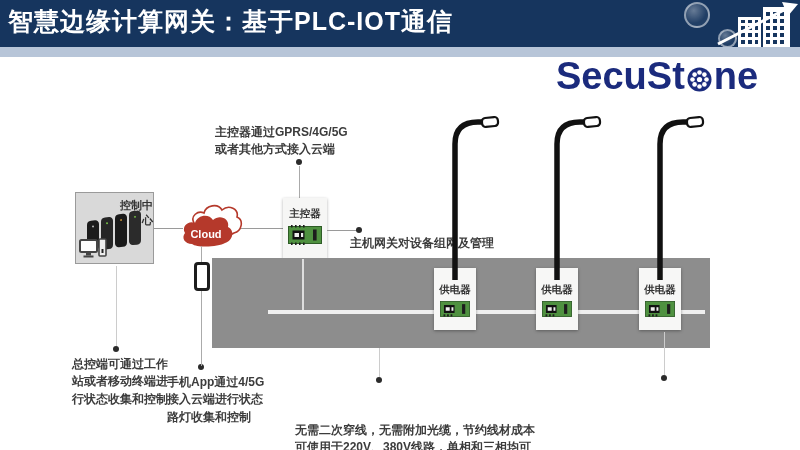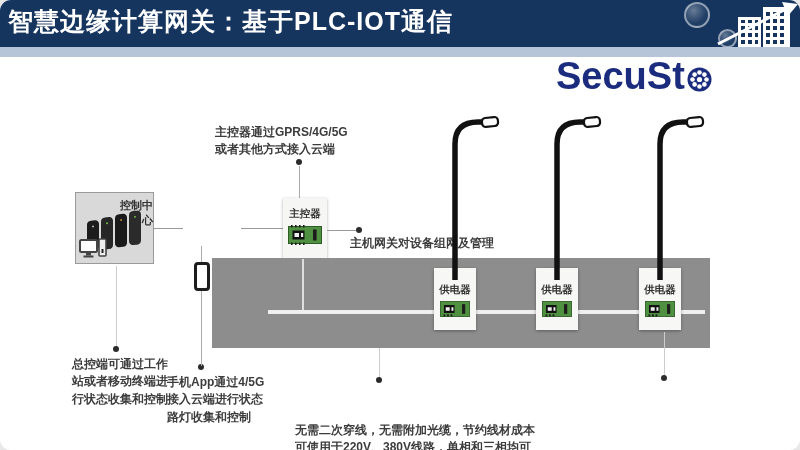--- a/index.html
+++ b/index.html
@@ -1,18 +1,18 @@
 <!DOCTYPE html>
 <html><head>
 <meta charset="utf-8">
 <style>
   * { margin:0; padding:0; box-sizing:border-box; }
   body { background:#e8e8e8; font-family:"Liberation Sans","DejaVu Sans",sans-serif; }
   .stage { position:relative; width:800px; height:450px; background:#ffffff; overflow:hidden;
-           font-family:"Liberation Sans","DejaVu Sans",sans-serif;border-radius:11px; }
+           font-family:"Liberation Sans","DejaVu Sans",sans-serif; }
 
   
   .header { position:absolute; left:0; top:0; width:800px; height:47px; background:#16355e; }
   .header-title { position:absolute; left:8px; top:5px; color:#ffffff; font-size:25px;
                   font-weight:bold; letter-spacing:1px; white-space:nowrap; }
   .bubble { position:absolute; border-radius:50%; border:2px solid rgba(255,255,255,.5);
             background:radial-gradient(circle at 35% 30%, rgba(255,255,255,.35), rgba(255,255,255,.05) 60%); }
   .bubble1 { left:684px; top:2px;  width:26px; height:26px; }
   .bubble2 { left:718px; top:29px; width:19px; height:19px; }
   .bldg { position:absolute; border:3px solid #fff;
@@ -90,20 +90,21 @@
       <circle cx="13.5" cy="6.5" r="2.3" fill="#fff"></circle>
         <circle cx="13.5" cy="20.5" r="2.3" fill="#fff"></circle>
       <circle cx="6.5" cy="13.5" r="2.3" fill="#fff"></circle>
         <circle cx="20.5" cy="13.5" r="2.3" fill="#fff"></circle>
       <circle cx="8.6" cy="8.6" r="2.3" fill="#fff"></circle>
         <circle cx="18.4" cy="8.6" r="2.3" fill="#fff"></circle>
       <circle cx="8.6" cy="18.4" r="2.3" fill="#fff"></circle>
         <circle cx="18.4" cy="18.4" r="2.3" fill="#fff"></circle>
       <circle cx="13.5" cy="13.5" r="2.6" fill="#fff"></circle>
     </svg>
+    <span>ne</span>
   </div>
 
   <div class="ctrl-box">
     <span class="ctrl-label">控制中心</span>
     <svg class="ctrl-servers" width="64" height="42" viewBox="0 0 64 42">
       <g transform="translate(2,7) skewY(-5)">
         <rect x="0" y="4" width="12" height="30" rx="4" fill="#1c1c1c"></rect>
         <rect x="14" y="2" width="12" height="32" rx="4" fill="#262626"></rect>
         <rect x="28" y="0" width="12" height="33" rx="4" fill="#1a1a1a"></rect>
         <rect x="42" y="-2" width="12" height="34" rx="4" fill="#2b2b2b"></rect>
@@ -117,20 +118,31 @@
       <rect x="1" y="3" width="17" height="12" rx="1.5" fill="#fdfdfd" stroke="#444" stroke-width="2"></rect>
       <rect x="7" y="16" width="5" height="2.5" fill="#444"></rect>
       <rect x="4.5" y="18.5" width="10" height="2" fill="#444"></rect>
       <rect x="20" y="2" width="7" height="17" rx="1" fill="#eeeeee" stroke="#444" stroke-width="1.6"></rect>
       <rect x="22.5" y="12" width="2" height="4" fill="#222"></rect>
     </svg>
   </div>
 
   <div class="line" style="left:153px; top:228px; width:30px; height:1px;"></div>
 
+  <div class="cloud-wrap">
+    <svg width="64" height="54" viewBox="0 0 64 54">
+      <g transform="translate(9,2)">
+        <path d="M13 36 C6 36 2 30 6 25 C2 18 10 12 16 15 C18 7 30 5 34 12 C41 6 51 11 49 19 C56 22 54 33 46 35 C40 39 18 40 13 36 Z" fill="#ffffff" stroke="#b5392b" stroke-width="1.6"></path>
+      </g>
+      <g transform="translate(0,12)">
+        <path d="M13 36 C6 36 2 30 6 25 C2 18 10 12 16 15 C18 7 30 5 34 12 C41 6 51 11 49 19 C56 22 54 33 46 35 C40 39 18 40 13 36 Z" fill="#b5392b"></path>
+        <text x="27" y="30" text-anchor="middle" font-size="11" font-weight="bold" fill="#ffffff">Cloud</text>
+      </g>
+    </svg>
+  </div>
 
   <div class="line" style="left:241px; top:228px; width:42px; height:1px;"></div>
 
   <div class="anno" style="left:215px; top:124px; width:145px;">主控器通过GPRS/4G/5G
 或者其他方式接入云端</div>
   <span class="dot" style="left:296px; top:159px;"></span>
   <div class="line-light" style="left:299px; top:166px; width:1px; height:32px; background:#aaaaaa;"></div>
 
   <div class="master-box">
     <span class="master-label">主控器</span>

